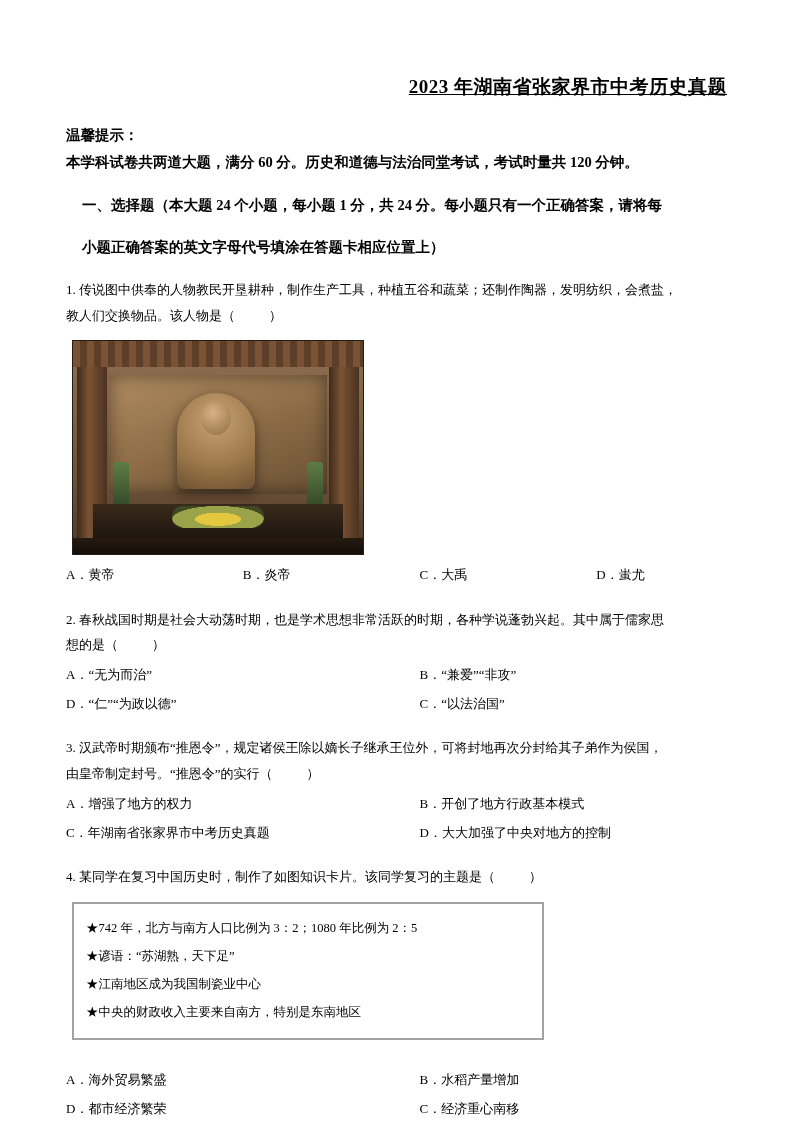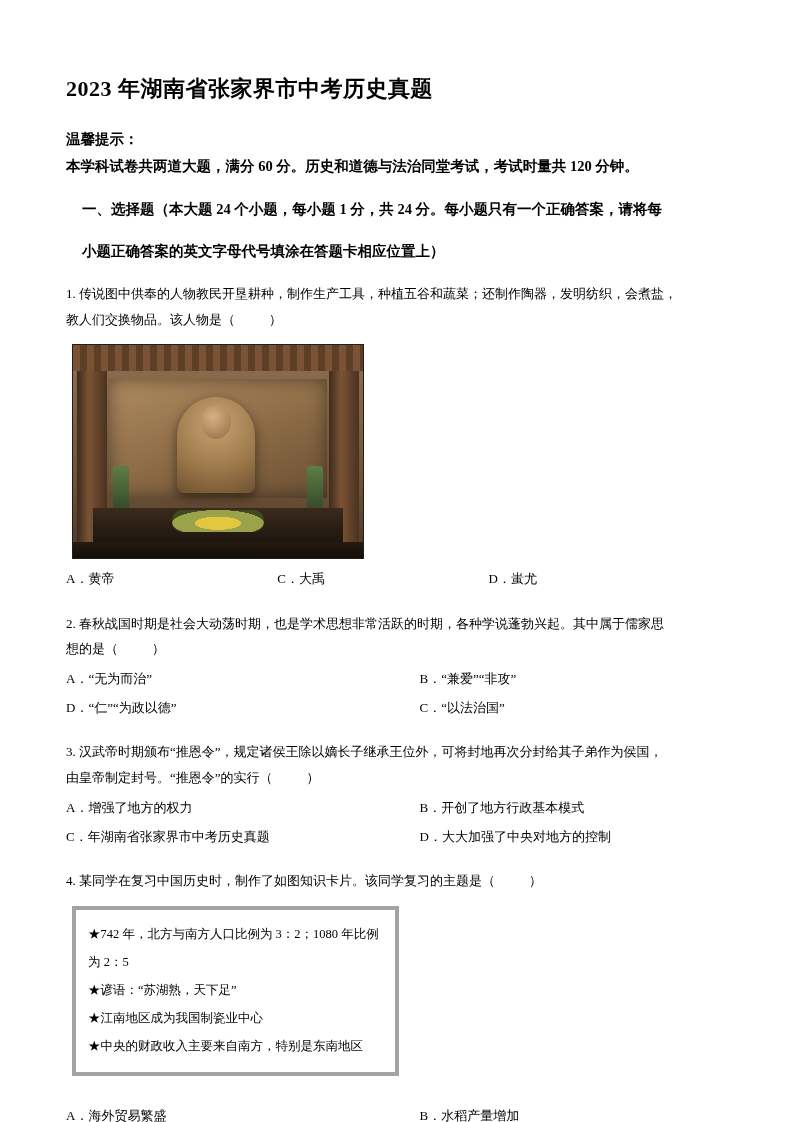--- a/index.html
+++ b/index.html
@@ -14,25 +14,26 @@
     color: #000000;
     position: relative;
   }
   .page {
     box-sizing: border-box;
     width: 793px;
     min-height: 1122px;
     padding: 56px 66px 40px 66px;
   }
   .doc-title {
-    text-align: left;
-    font-size: 22px;
+    text-align: right;
+    font-size: 19px;
     font-weight: bold;
     margin: 18px 0 22px 0;
     letter-spacing: 0.5px;
+    text-decoration: underline;
   }
   .bold-line {
     font-weight: bold;
     font-size: 14.5px;
     line-height: 1.85;
     margin: 0;
   }
   .section-head {
     font-weight: bold;
     font-size: 14.5px;
@@ -129,22 +130,22 @@
   }
   .ph-lamp-l, .ph-lamp-r {
     position: absolute; bottom: 40px; width: 16px; height: 52px;
     background: linear-gradient(#5d7d46, #2f3f24);
     border-radius: 3px;
   }
   .ph-lamp-l { left: 40px; }
   .ph-lamp-r { right: 40px; }
   .card {
     box-sizing: border-box;
-    width: 327px;
-    border: 4px solid #a3a3a3;
+    width: 472px;
+    border: 2px solid #a3a3a3;
     margin: 12px 0 10px 6px;
     padding: 10px 12px 12px 12px;
   }
   .card p {
     margin: 0;
     font-size: 12.5px;
     line-height: 2.25;
   }
   .spacer-sm { height: 8px; }
   .spacer-md { height: 16px; }
@@ -183,20 +184,21 @@
       </div>
       <div class="ph-lamp-l"></div>
       <div class="ph-lamp-r"></div>
       <div class="ph-altar"></div>
       <div class="ph-flower"></div>
       <div class="ph-floor"></div>
     </div>
 
     <div class="opts four opt-block">
       <div class="op">A．黄帝</div>
+      <div class="op">B．炎帝</div>
       <div class="op">C．大禹</div>
       <div class="op">D．蚩尤</div>
     </div>
   </div>
 
   <div class="spacer-sm"></div>
 
   <div>
     <p class="q">
       <span>2.</span>

